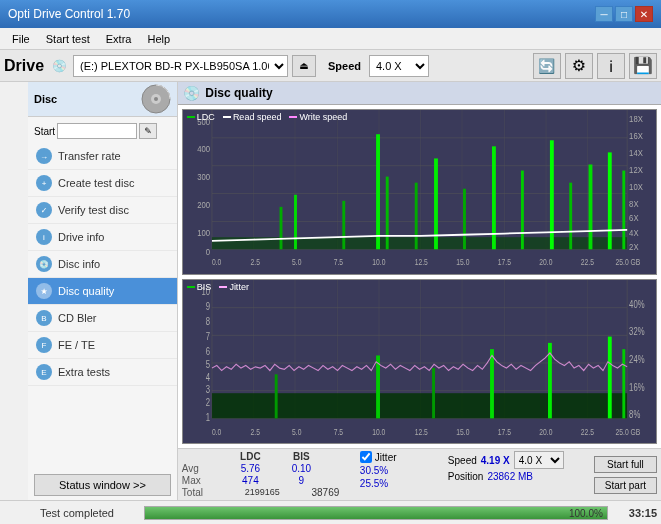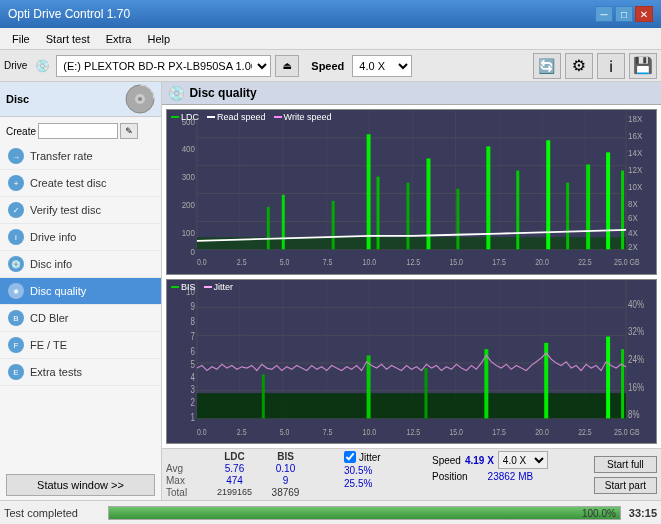--- a/index.html
+++ b/index.html
@@ -64,22 +64,22 @@
     #drivetoolbar {
       background: #e8e8e8;
       border-bottom: 1px solid #ccc;
       display: flex;
       align-items: center;
       padding: 3px 4px;
       height: 32px;
       gap: 4px;
     }
     #drivetoolbar .label {
-      font-size: 10px;
-      font-weight: normal;
+      font-size: 16px;
+      font-weight: bold;
       margin-right: 4px;
       text-align: right;
     }
     #drivetoolbar select {
       font-size: 11px;
       height: 22px;
       border: 1px solid #aaa;
       background: white;
       padding: 0 2px;
       width: 200px;
@@ -118,20 +118,21 @@
       align-items: center;
       justify-content: center;
       cursor: pointer;
       font-size: 14px;
     }
 
     
     #main {
       display: flex;
       height: calc(524px - 28px - 22px - 32px - 24px);
+      padding-left: 28px;
     }
 
     
     #sidebar {
       width: 162px;
       background: #f5f5f5;
       border-right: 1px solid #ccc;
       display: flex;
       flex-direction: column;
     }
@@ -293,20 +294,21 @@
       display: flex;
       align-items: center;
       height: 24px;
       padding: 0 4px;
       gap: 4px;
       font-size: 11px;
     }
     .status-text {
       min-width: 100px;
       color: #333;
+      margin-left: 36px;
     }
     .progress-bar-container {
       flex: 1;
       height: 14px;
       background: #ddd;
       border: 1px solid #aaa;
       position: relative;
     }
     .progress-bar-fill {
       height: 100%;
@@ -317,21 +319,21 @@
       right: 4px;
       top: 0;
       font-size: 10px;
       line-height: 14px;
       color: #333;
     }
     .time-display {
       font-size: 11px;
       color: #333;
       font-weight: bold;
-      margin-left: 4px;
+      margin-left: 17px;
       text-align: center;
     }
 
     .disc-section-header {
       background: #dce8f5;
       border-bottom: 1px solid #ccc;
       padding: 2px 6px;
       display: flex;
       align-items: center;
       justify-content: space-between;
@@ -388,21 +390,21 @@
 
       <svg class="disc-img" viewBox="0 0 30 30">
         <circle cx="15" cy="15" r="14" fill="#aaa" stroke="#888" stroke-width="1"></circle>
         <circle cx="15" cy="15" r="5" fill="#ccc"></circle>
         <circle cx="15" cy="15" r="2" fill="#888"></circle>
         <path d="M15 1 A14 14 0 0 1 29 15" stroke="#ddd" stroke-width="1" fill="none"></path>
       </svg>
     </div>
     <div class="disc-info-panel">
       <div class="disc-label-row">
-        <span class="key">Create</span>
+        <span class="key">Start</span>
         <input type="text" style="width: 80px;">
         <div class="disc-label-btn">✎</div>
       </div>
     </div>
 
     <div>
       <div class="nav-item">
         <div class="nav-icon" style="background:#5a9fd4;">→</div>
         <span>Transfer rate</span>
       </div>
@@ -627,21 +629,21 @@
         <div style="display:grid; grid-template-columns:40px 55px 45px; gap:1px;">
           <span style="color:#555;">Avg</span>
           <span style="color:#0000cc; text-align:center;">5.76</span>
           <span style="color:#0000cc; text-align:center;">0.10</span>
         </div>
         <div style="display:grid; grid-template-columns:40px 55px 45px; gap:1px;">
           <span style="color:#555;">Max</span>
           <span style="color:#0000cc; text-align:center;">474</span>
           <span style="color:#0000cc; text-align:center;">9</span>
         </div>
-        <div style="display:grid; grid-template-columns:40px 55px 45px; gap:1px;">
+        <div style="display:grid; grid-template-columns:40px 55px 45px; gap:13px;">
           <span style="color:#555;">Total</span>
           <span style="color:#333; text-align:center; font-size:9px;">2199165</span>
           <span style="color:#333; text-align:center;">38769</span>
         </div>
       </div>
 
       <div style="display:flex; flex-direction:column; gap:2px; min-width:80px;">
         <div style="display:flex; align-items:center; gap:3px;">
           <input type="checkbox" checked="" style="width: 12px; height: 12px;">
           <span>Jitter</span>
@@ -651,21 +653,21 @@
       </div>
 
       <div style="display:flex; flex-direction:column; gap:2px; min-width:130px; font-size:10px;">
         <div style="display:flex; gap:4px; align-items:center;">
           <span>Speed</span>
           <span style="color:#0000cc; font-weight:bold;">4.19 X</span>
           <select style="height:18px; font-size:10px; width:50px; border:1px solid #aaa;">
             <option>4.0 X</option>
           </select>
         </div>
-        <div style="display:flex; gap:20px;">
+        <div style="display:flex; gap:4px;">
           <span>Position</span>
           <span style="color:#0000cc;">23862 MB</span>
         </div>
       </div>
 
       <div style="flex:1;"></div>
 
       <div style="display:flex; flex-direction:column; gap:4px; justify-content:center;">
         <button class="start-btn">Start full</button>
         <button class="start-btn">Start part</button>

